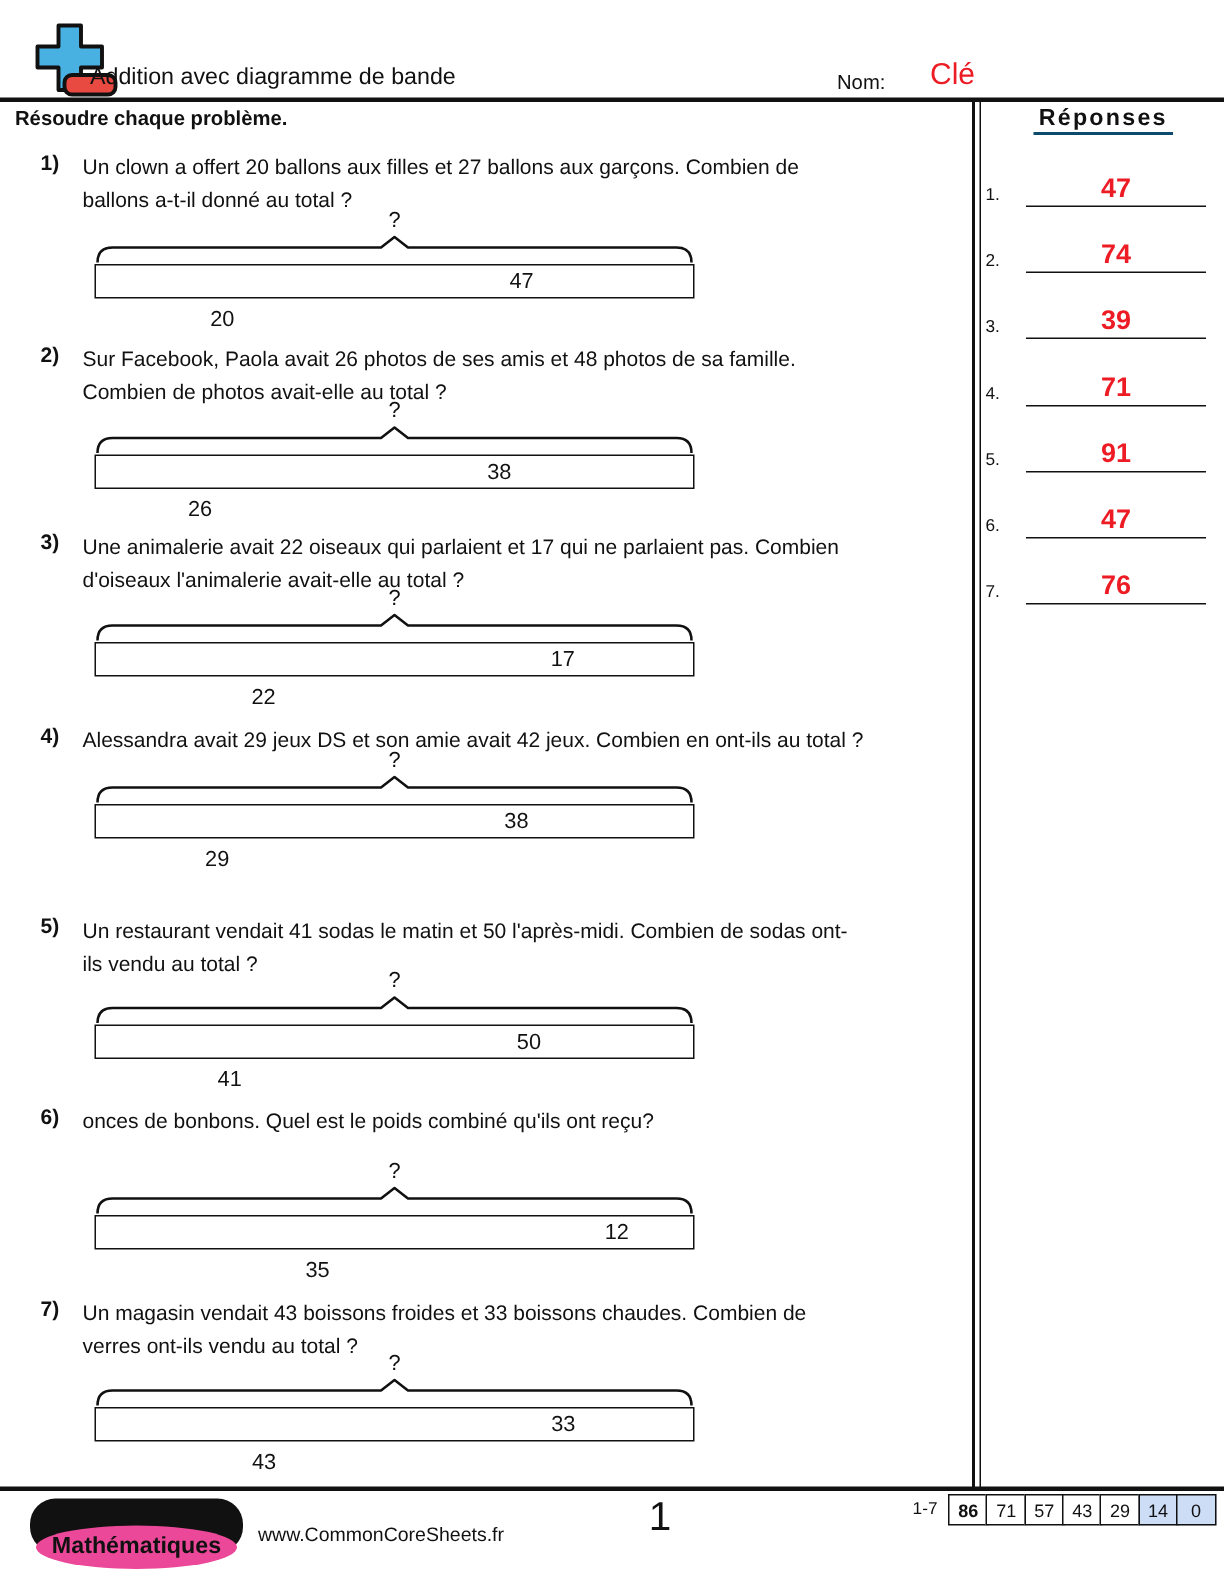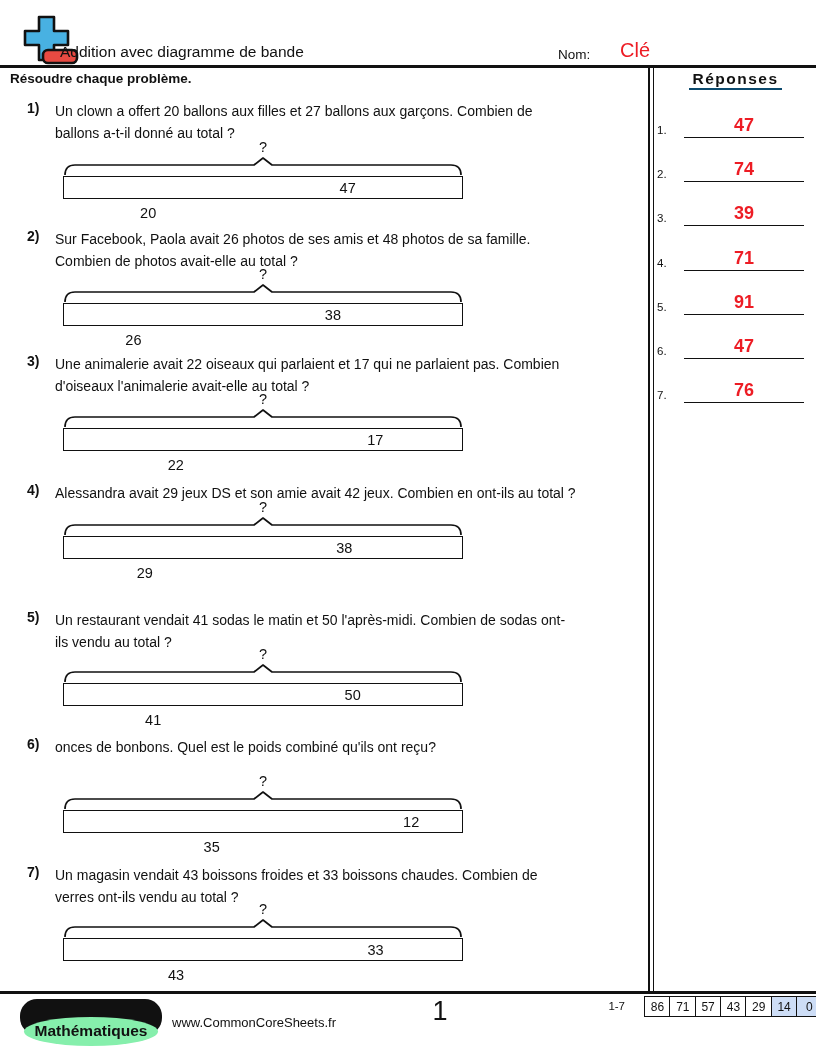--- a/index.html
+++ b/index.html
@@ -31,29 +31,29 @@
   .qmark{height:16px;font-size:14.5px;line-height:14px;}
   .brace{display:block;width:400px;height:20px;}
   .bar{display:flex;height:23px;border:1.8px solid #111;box-sizing:border-box;}
   .cell{display:flex;align-items:center;justify-content:center;font-size:14.5px;box-sizing:border-box;}
   .cell-left{border-right:1.8px solid #111;margin-top:36px;}
   .cell-right{flex:1;}
   
   .footer-rule{position:absolute;left:0;top:991px;width:816px;height:2.5px;background:#111;}
   .brand-badge{position:absolute;left:20px;top:999px;width:142px;height:36px;background:#111;
     border-radius:17px;display:flex;align-items:center;justify-content:center;}
-  .brand-inner{width:134px;height:29px;background:#86efac;border-radius:50%;display:flex;
+  .brand-inner{width:134px;height:29px;background:#ec4899;border-radius:50%;display:flex;
     align-items:center;justify-content:center;font-weight:bold;font-size:15.5px;margin-top:28px;}
   .website{position:absolute;left:172px;top:1015px;font-size:13px;}
   .page-number{position:absolute;left:400px;top:996px;width:80px;text-align:center;font-size:27px;}
   .score-label{position:absolute;left:590px;top:1000px;width:35px;text-align:right;font-size:11.5px;}
   .score-boxes{position:absolute;left:632px;top:996px;display:flex;}
   .score-box{width:27px;height:21px;border:1.7px solid #111;box-sizing:border-box;margin-left:-1.7px;
     display:flex;align-items:center;justify-content:center;font-size:12px;background:#fff;}
-  .score-box:first-child{margin-left:12px;}
+  .score-box:first-child{margin-left:0;font-weight:bold;}
 </style>
 </head>
 <body>
 
 <div id="page">
 
   <svg class="logo" width="64" height="54" viewBox="0 0 64 54">
     <path d="M23,3 h15 v14 h14 v14 h-14 v15 h-15 v-15 h-14 v-14 h14 z" fill="var(--logo-blue)" stroke="#111" stroke-width="2.6" stroke-linejoin="round"></path>
     <rect x="27" y="36" width="34" height="13" rx="5" fill="var(--logo-red)" stroke="#111" stroke-width="2.6"></rect>
   </svg>

